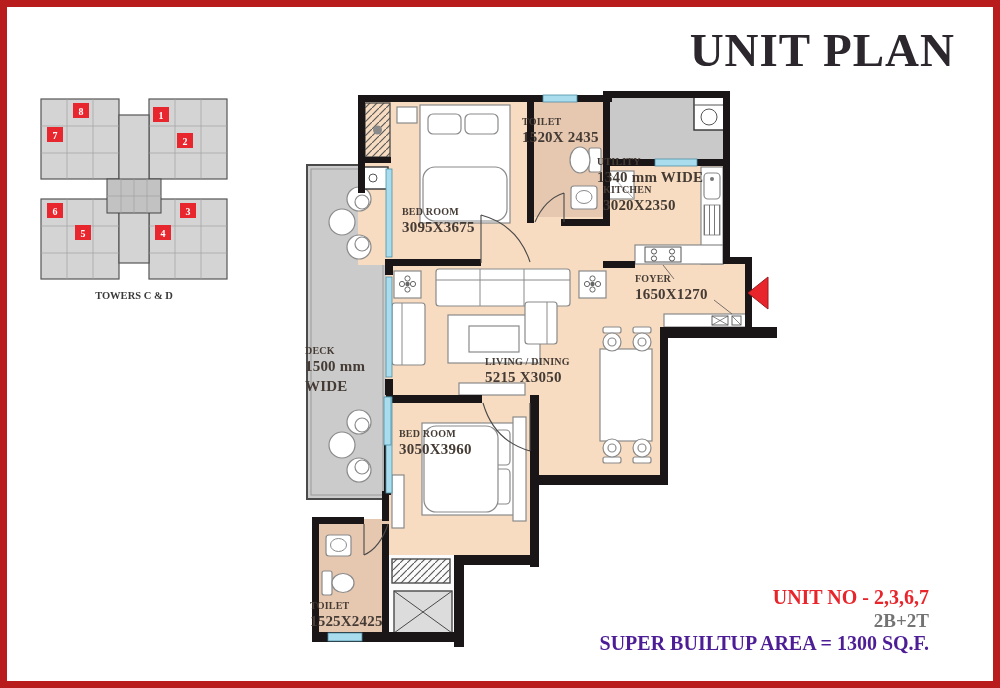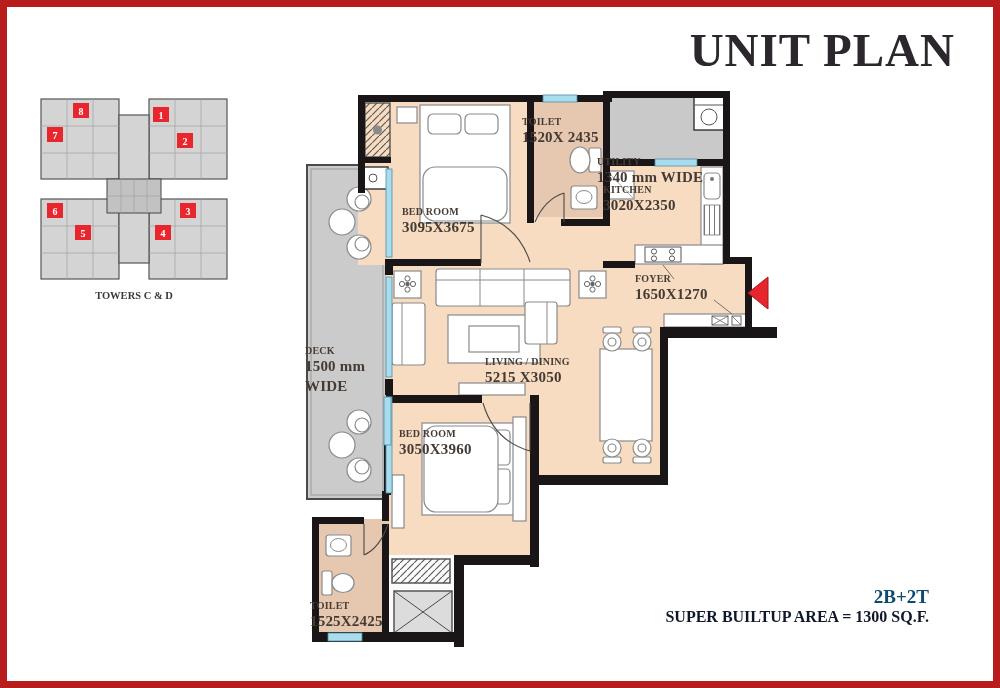--- a/index.html
+++ b/index.html
@@ -7,22 +7,22 @@
         box-sizing:border-box;overflow:hidden;font-family:Liberation Serif, serif;}
   .title{position:absolute;top:16px;right:38px;font-size:47px;font-weight:bold;
          color:#2b272c;letter-spacing:1px;}
   .keyplan-caption{position:absolute;left:28px;top:281px;width:198px;text-align:center;
          font-size:10.5px;font-weight:bold;color:#3a3a3a;line-height:1.45;}
   .room-label{position:absolute;text-align:left;color:#453b35;z-index:5;
          font-size:10px;font-weight:600;line-height:1.3;letter-spacing:.2px;}
   .room-label .dims{font-size:15px;}
   .summary{position:absolute;right:64px;top:579px;text-align:right;font-weight:bold;line-height:1.18;}
   .summary .unit-no{color:#e8252b;font-size:20px;}
-  .summary .config{color:#0c4a6e;font-size:19px;}
-  .summary .area{color:#0f172a;font-size:16px;}
+  .summary .config{color:#737373;font-size:19px;}
+  .summary .area{color:#4c1d95;font-size:20px;}
   svg{position:absolute;}
   .fixture{fill:#fff;stroke:#8a8a8a;stroke-width:1.2;}
   .wall{fill:#1a1516;}
   .win{fill:#a9dcec;stroke:#4c8fa6;stroke-width:.8;}
   .arc{fill:none;stroke:#4a4a4a;stroke-width:1.1;}
   .kp-block{fill:#d4d4d4;stroke:#555;stroke-width:1.2;}
   .kp-line{stroke:#a0a0a0;stroke-width:.7;}
 </style>
 </head>
 <body>
@@ -309,17 +309,18 @@
   <div class="room-label" style="left:392px;top:420px;width:115px;">
     <div>BED ROOM</div>
     <div class="dims">3050X3960</div>
   </div>
   <div class="room-label" style="left:303px;top:592px;width:85px;">
     <div>TOILET</div>
     <div class="dims">1525X2425</div>
   </div>
 
   <div class="summary">
+    <div class="unit-no">UNIT NO - 2,3,6,7</div>
     <div class="config">2B+2T</div>
     <div class="area">SUPER BUILTUP AREA = 1300 SQ.F.</div>
   </div>
 
 </div>
 
 </body></html>

